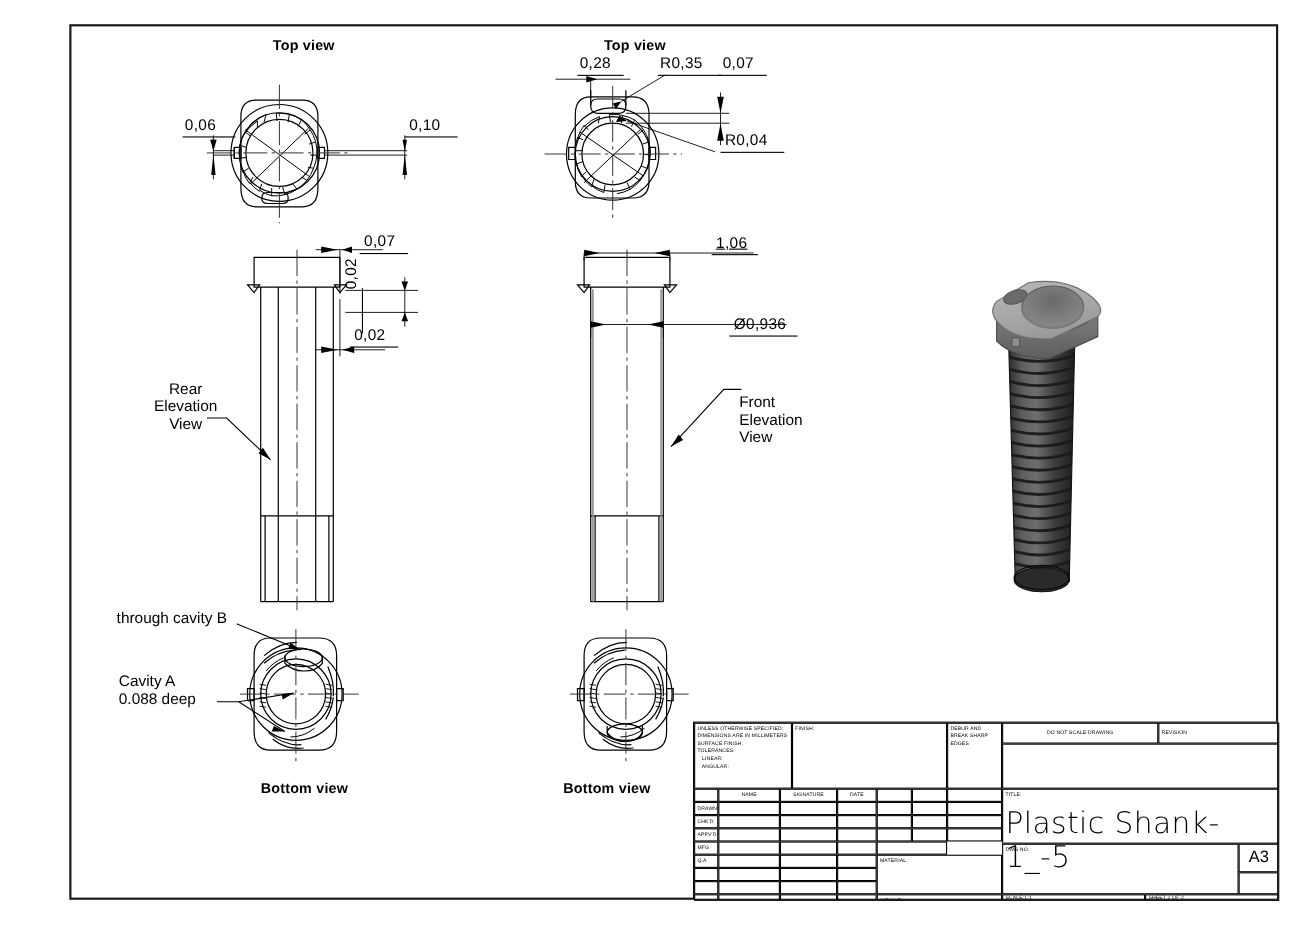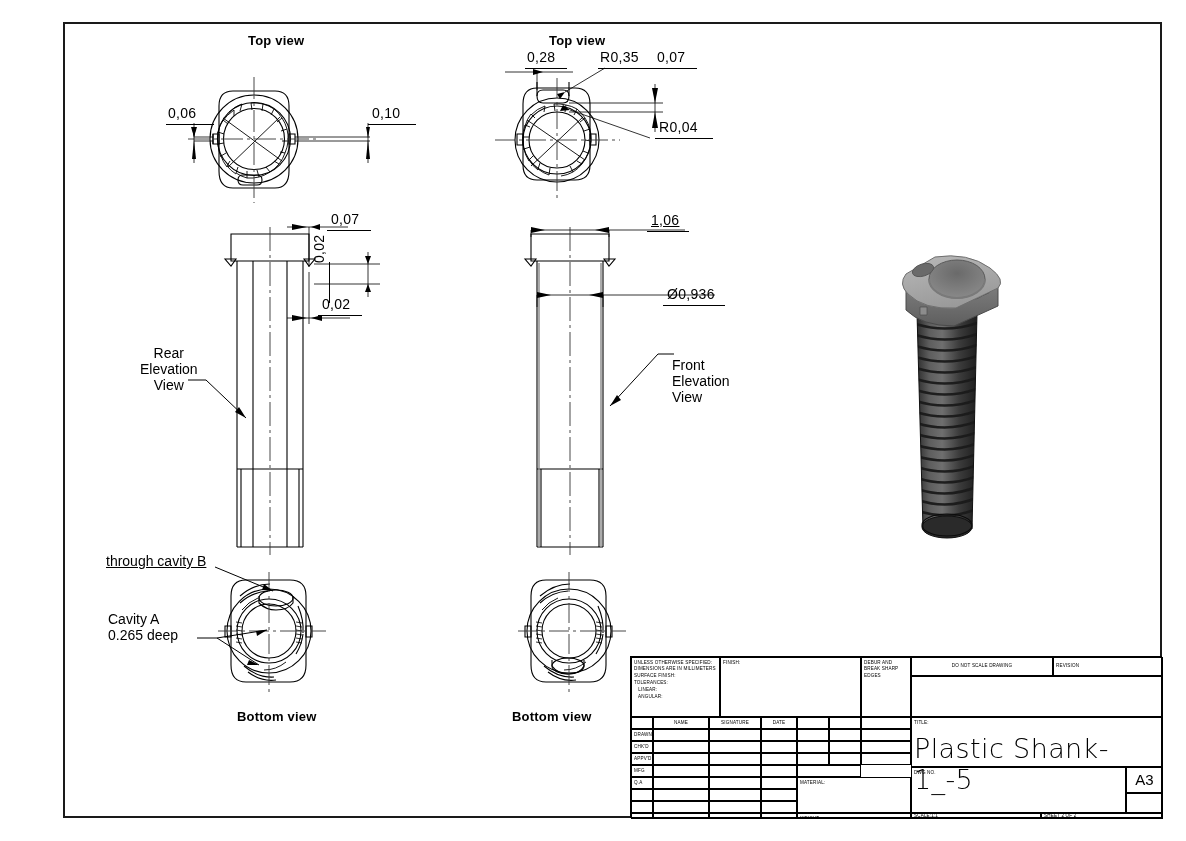--- a/index.html
+++ b/index.html
@@ -9,21 +9,21 @@
   .border-frame{position:absolute;left:63px;top:22px;width:1099px;height:796px;
        border:2px solid #1a1a1a;box-sizing:border-box;}
   svg{display:block;}
   .abs{position:absolute;}
 
   
   .view-caption{position:absolute;font-weight:bold;font-size:13px;letter-spacing:.2px;
        white-space:nowrap;}
   .dim-label{position:absolute;font-size:14px;white-space:nowrap;letter-spacing:.3px;}
   .leader-label{position:absolute;font-size:14px;line-height:16px;white-space:pre;}
-  .leader-label.under{text-decoration:underline;}
+  .leader-label.under{}
 
   
   .tb{position:absolute;left:630px;top:656px;width:532px;height:162px;
       box-sizing:border-box;border:1.4px solid #000;background:#fff;}
   .tb div{box-sizing:border-box;}
   .tb-cell{position:absolute;border:0.8px solid #000;box-sizing:border-box;
       font-size:4.6px;letter-spacing:.15px;padding:1.5px 2px;line-height:1.5;
       overflow:hidden;}
   .tb-cell.c{display:flex;align-items:center;justify-content:center;text-align:center;padding:0;}
   .tb-cell.m{display:flex;align-items:center;padding-left:2px;}
@@ -240,21 +240,21 @@
     </g>
   </svg>
 
   <div class="leader-label under" style="left:106px;top:553px;">through cavity B</div>
   <svg class="abs" style="left:215px;top:563px;" width="70" height="36">
     <path d="M 0 4 L 58 28" fill="none" stroke="#000" stroke-width="1"></path>
     <path d="M 58 28 L 47 27 L 49 21 Z" fill="#000"></path>
   </svg>
 
   <div class="leader-label" style="left:108px;top:611px;">Cavity A
-0.265 deep</div>
+0.088 deep</div>
   <svg class="abs" style="left:197px;top:625px;" width="90" height="48">
     <path d="M 0 13 L 20 13 L 70 5" fill="none" stroke="#000" stroke-width="1"></path>
     <path d="M 20 13 L 62 40" fill="none" stroke="#000" stroke-width="1"></path>
     <path d="M 70 5 L 59 6 L 60 11 Z" fill="#000"></path>
     <path d="M 62 40 L 52 35 L 50 40 Z" fill="#000"></path>
   </svg>
 
   <div class="view-caption" style="left:237px;top:709px;">Bottom view</div>
 
   <div class="view-caption" style="left:549px;top:33px;">Top view</div>

